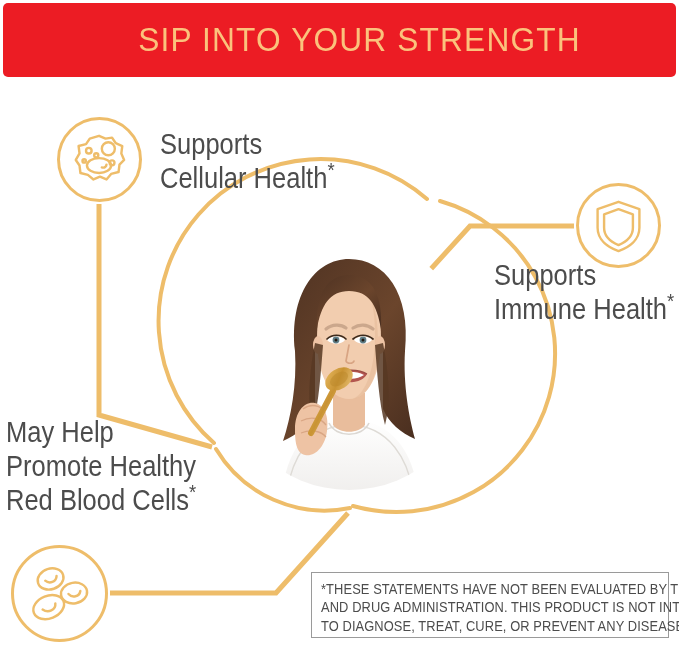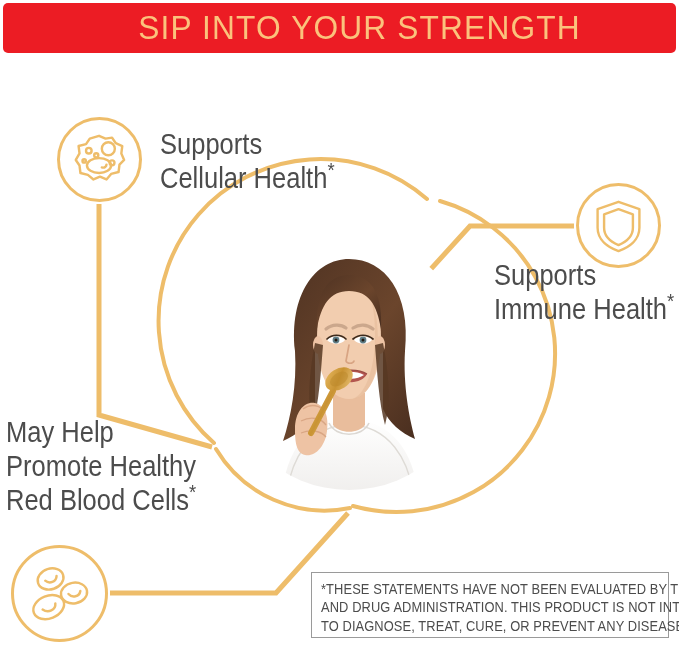--- a/index.html
+++ b/index.html
@@ -15,21 +15,21 @@
     font-family: "Liberation Sans", sans-serif;
     -webkit-font-smoothing: antialiased;
   }
 
   
   .banner {
     position: absolute;
     left: 3px;
     top: 3px;
     width: 673px;
-    height: 50px;
+    height: 74px;
     background: #ec1c24;
     border-radius: 5px;
     display: flex;
     align-items: center;
     justify-content: center;
     box-sizing: border-box;
     padding-left: 39px;
   }
   .banner-title {
     color: #fbc27c;

